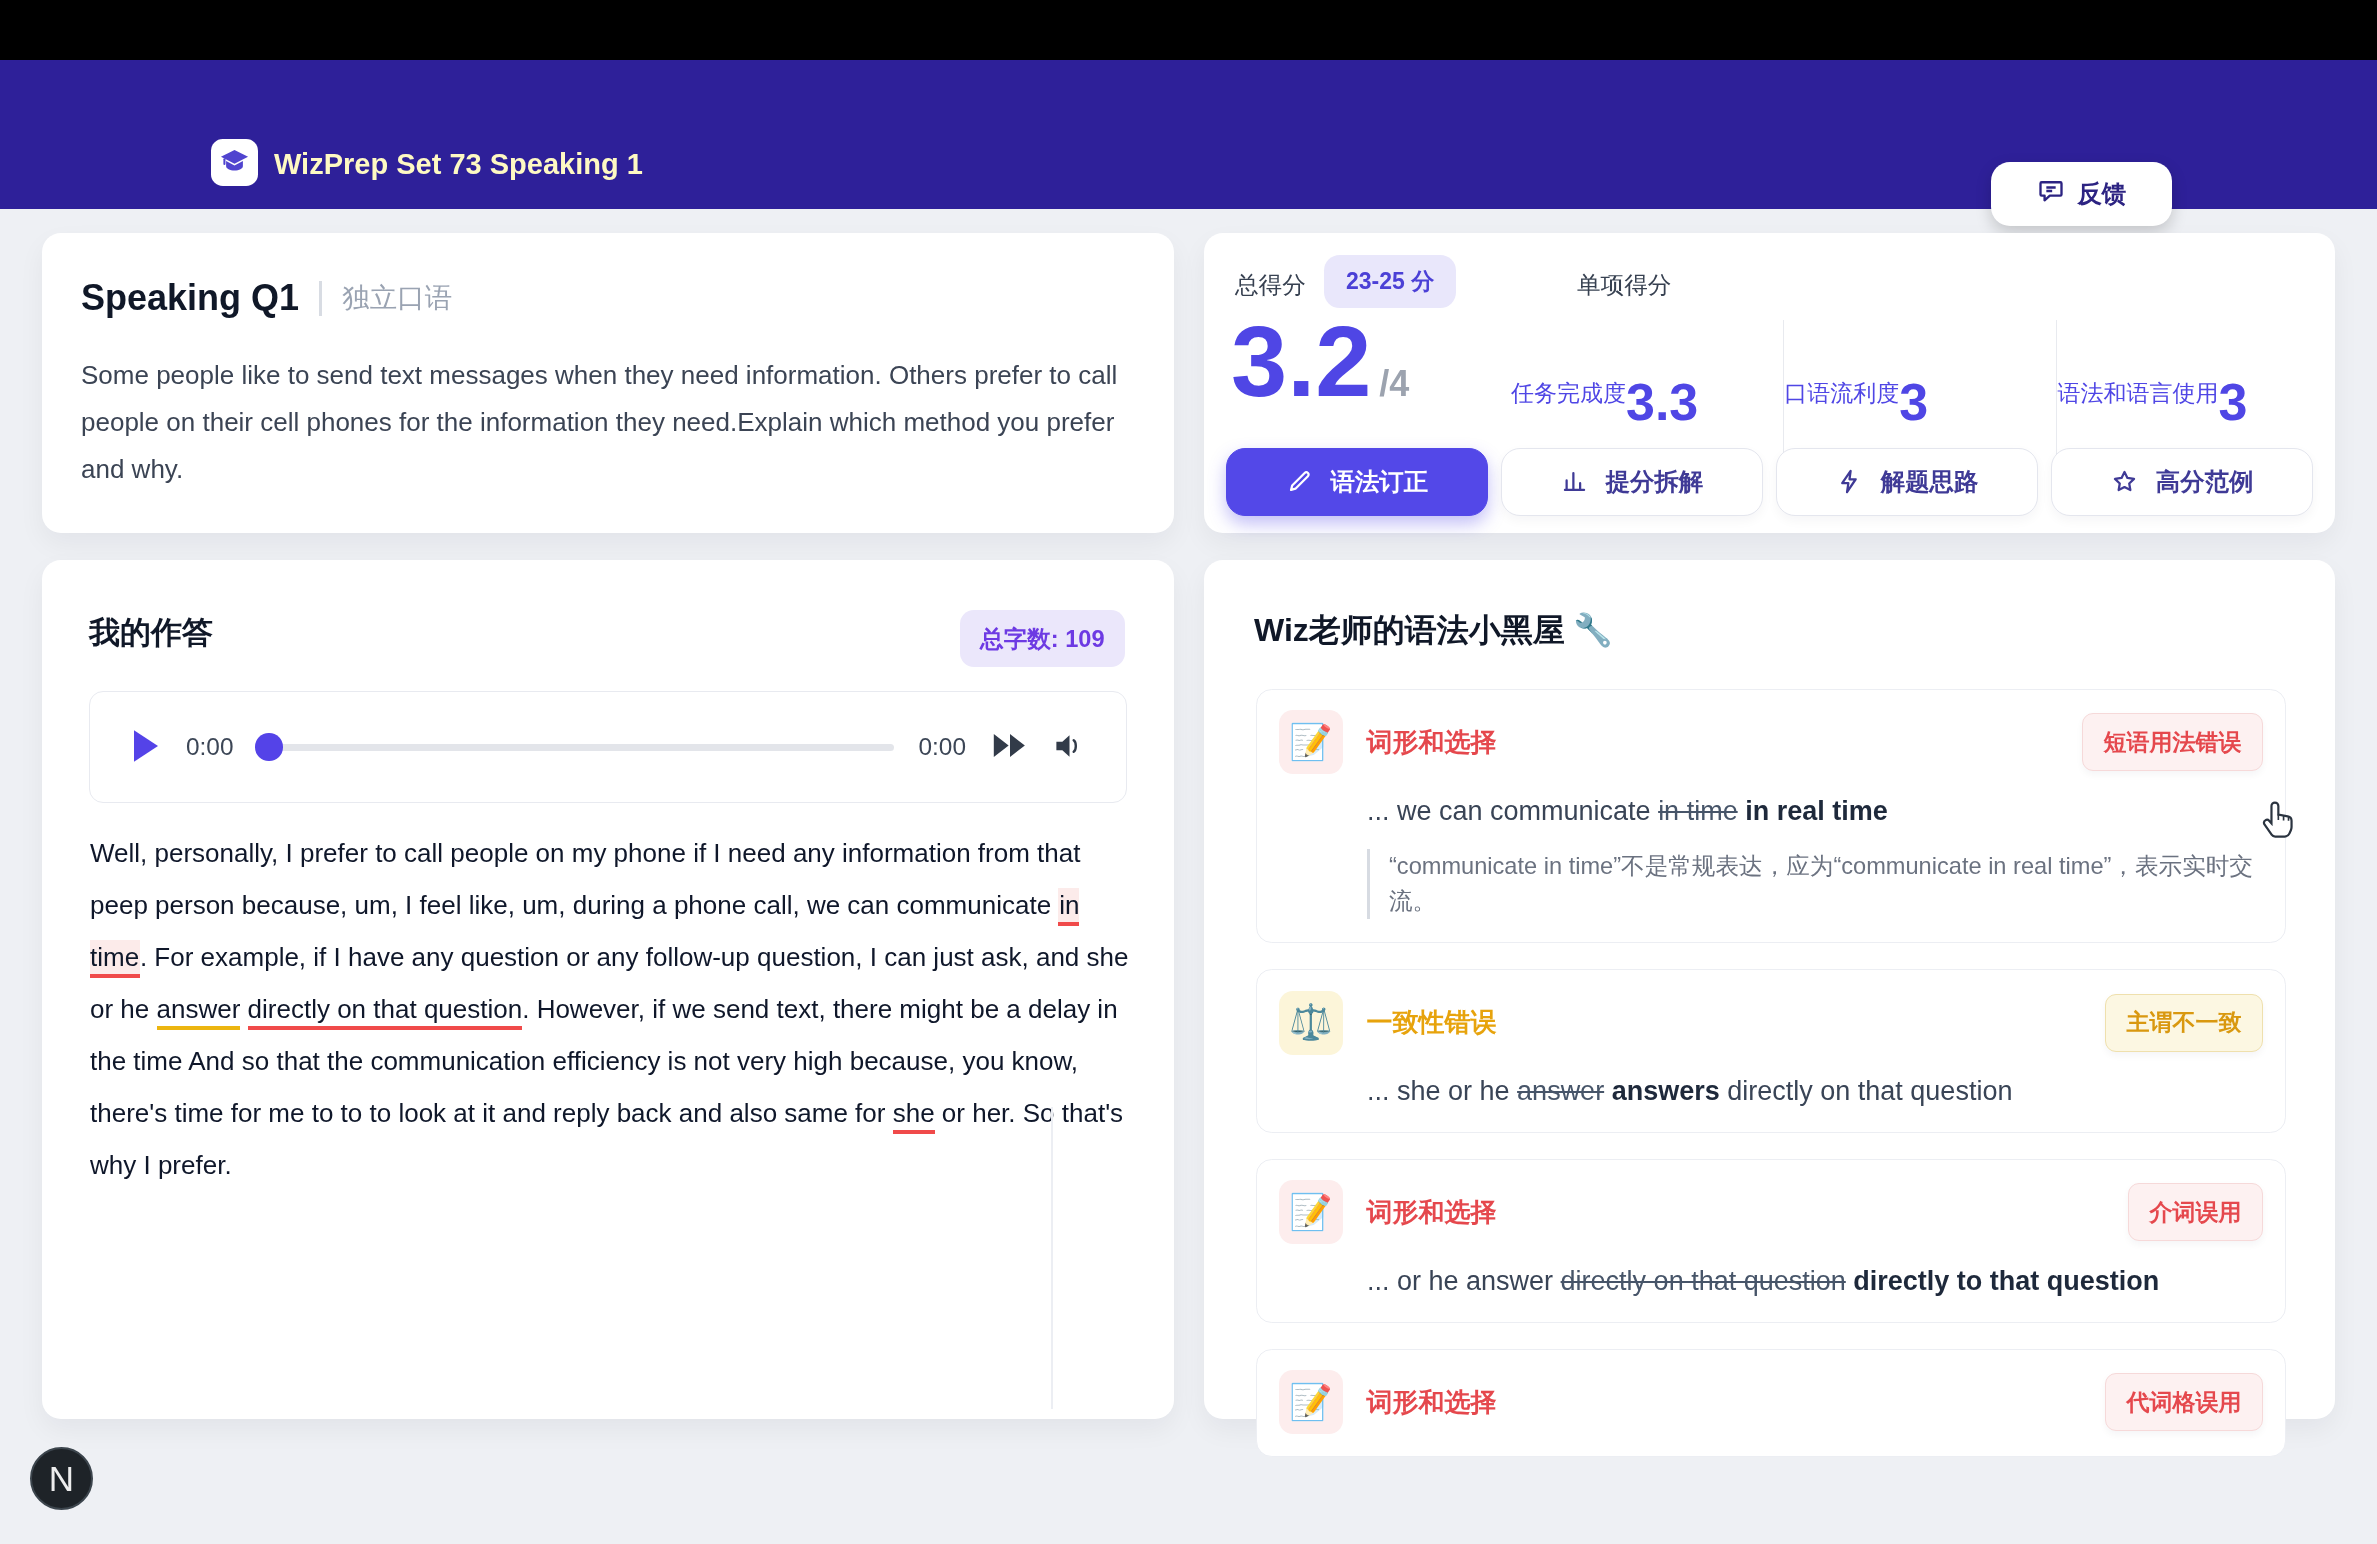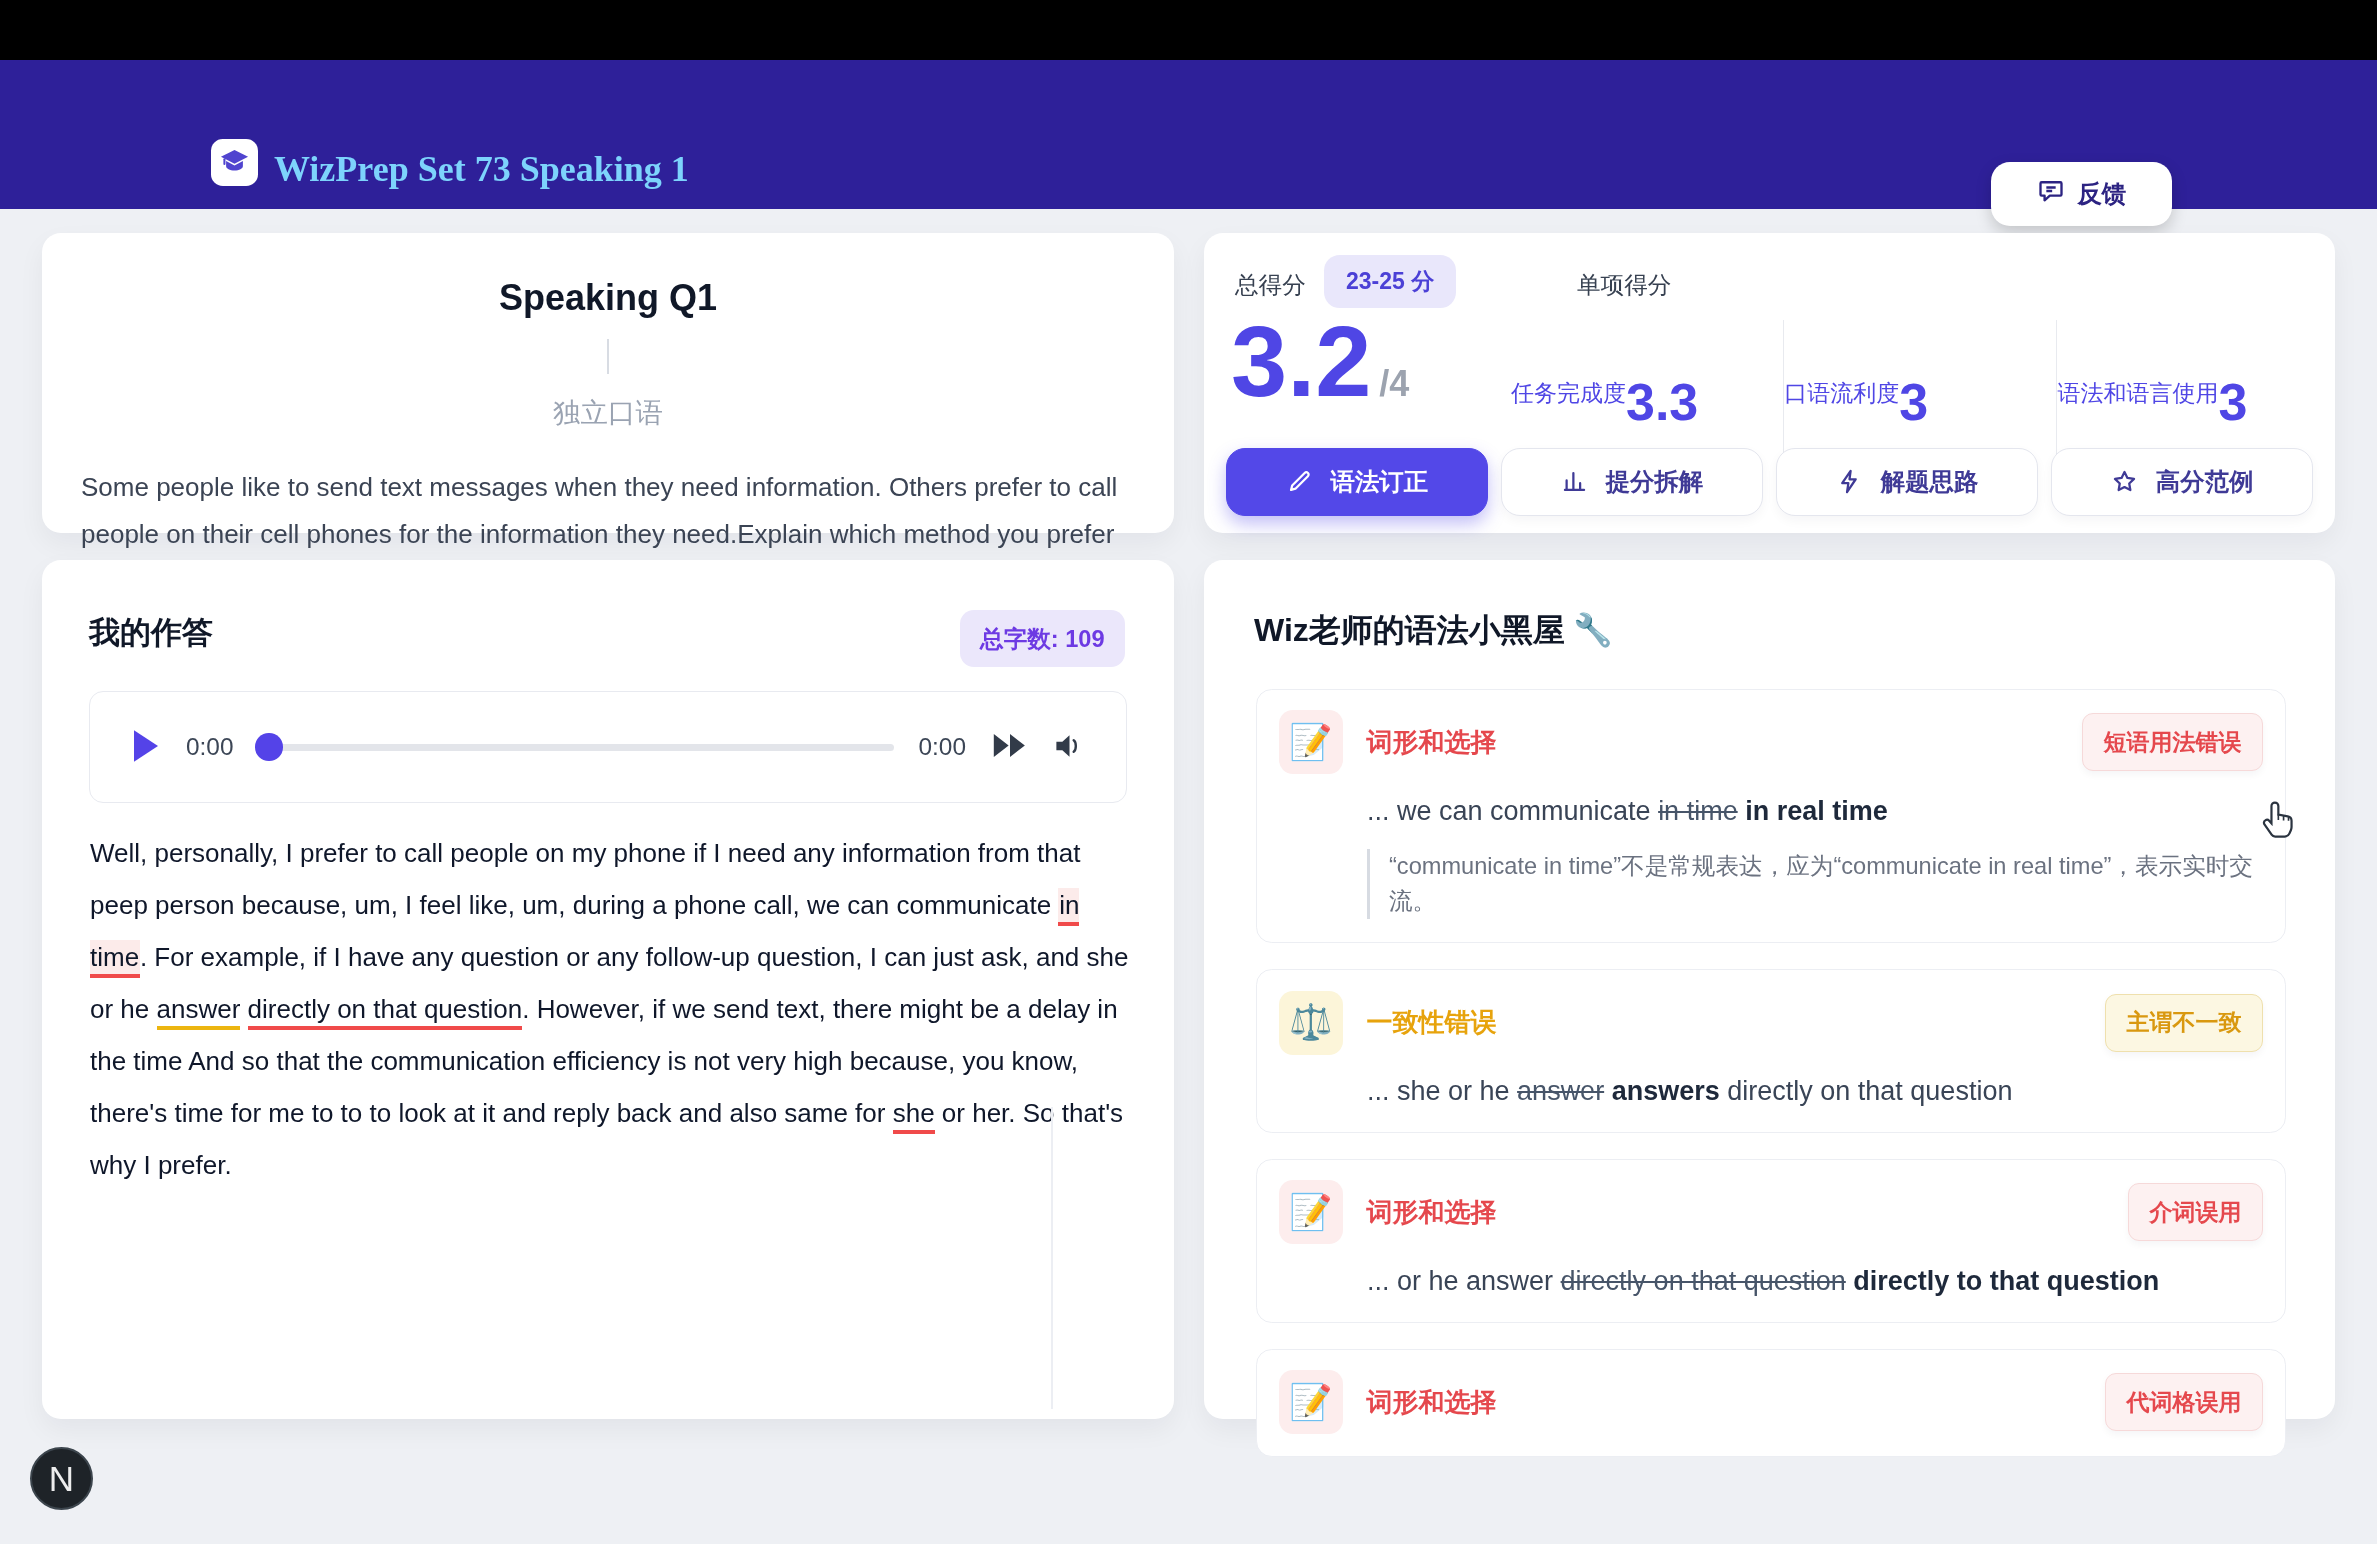--- a/index.html
+++ b/index.html
@@ -12,21 +12,21 @@
     color:#111827;
   }
   
   .blackbar { position:absolute; left:0; top:0; width:2377px; height:60px; background:#000; }
   .header   { position:absolute; left:0; top:60px; width:2377px; height:149px; background:#2e2099; }
   .logo {
     position:absolute; left:211px; top:79px; width:47px; height:47px;
     background:#fff; border-radius:11.8px; display:flex; align-items:center; justify-content:center;
   }
   .logo svg { width:31px; height:31px; }
-  .app-title { position:absolute; left:274px; top:88px; font-size:36px; font-weight:bold; color:#7dd3fc;font-family:Liberation Serif, serif; }
+  .app-title { position:absolute; left:274px; top:88px; font-size:29px; font-weight:bold; color:#fef9c3; }
   .hbtns { position:absolute; left:209px; top:135px; display:flex; gap:23.6px; }
   .hbtn {
     height:52px; padding:0 27px; border:1.6px solid rgba(255,255,255,.30); border-radius:10.2px;
     background:transparent; display:flex; align-items:center; gap:11px;
     color:#fff; font-size:23px; cursor:pointer; font-family:inherit;margin-top:41px;
   }
   .hbtn.dim { color:rgba(255,255,255,.62); }
   .hbtn.dim svg { opacity:.62; }
   .hbtn svg { width:23.6px; height:23.6px; }
   .feedback-btn {
@@ -38,21 +38,21 @@
   .feedback-btn svg { width:28px; height:28px; }
 
   
   .card { position:absolute; background:#fff; border-radius:19px; box-shadow:0 11px 27px rgba(15,23,42,.05); }
   .q-card { left:42px;  top:233px; width:1132px; height:300px; padding:44px 39px; }
   .s-card { left:1204px; top:233px; width:1131px; height:300px; }
   .a-card { left:42px;  top:560px; width:1132px; height:859px; }
   .g-card { left:1204px; top:560px; width:1131px; height:859px; }
 
   
-  .q-title-row { display:flex; align-items:center; gap:20.4px;flex-direction:column; }
+  .q-title-row { display:flex; align-items:center; gap:20.4px; }
   .q-title { font-size:36px; font-weight:bold; color:#101828; }
   .q-sep { width:2.4px; height:35px; background:#d8dce3; }
   .q-tag { font-size:27.5px; color:#9aa3b2; }
   .q-body { margin-top:33px; font-size:26px; line-height:47px; color:#3b4454; }
 
   
   .total-label { position:absolute; left:31px; top:36px; font-size:23.6px; color:#374151; }
   .range-badge {
     position:absolute; left:120px; top:22px; background:#e9e7fb; color:#4b40d6;
     font-size:23px; font-weight:bold; padding:11px 22px; border-radius:15.7px;

